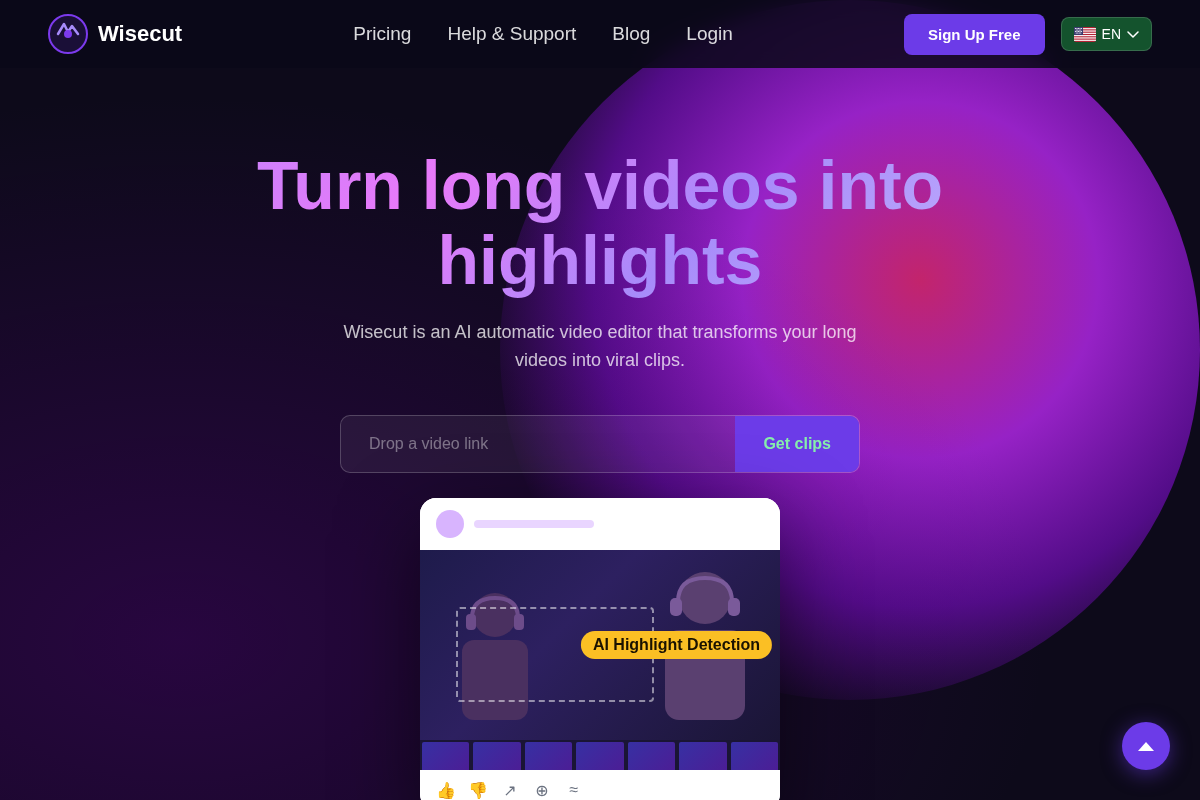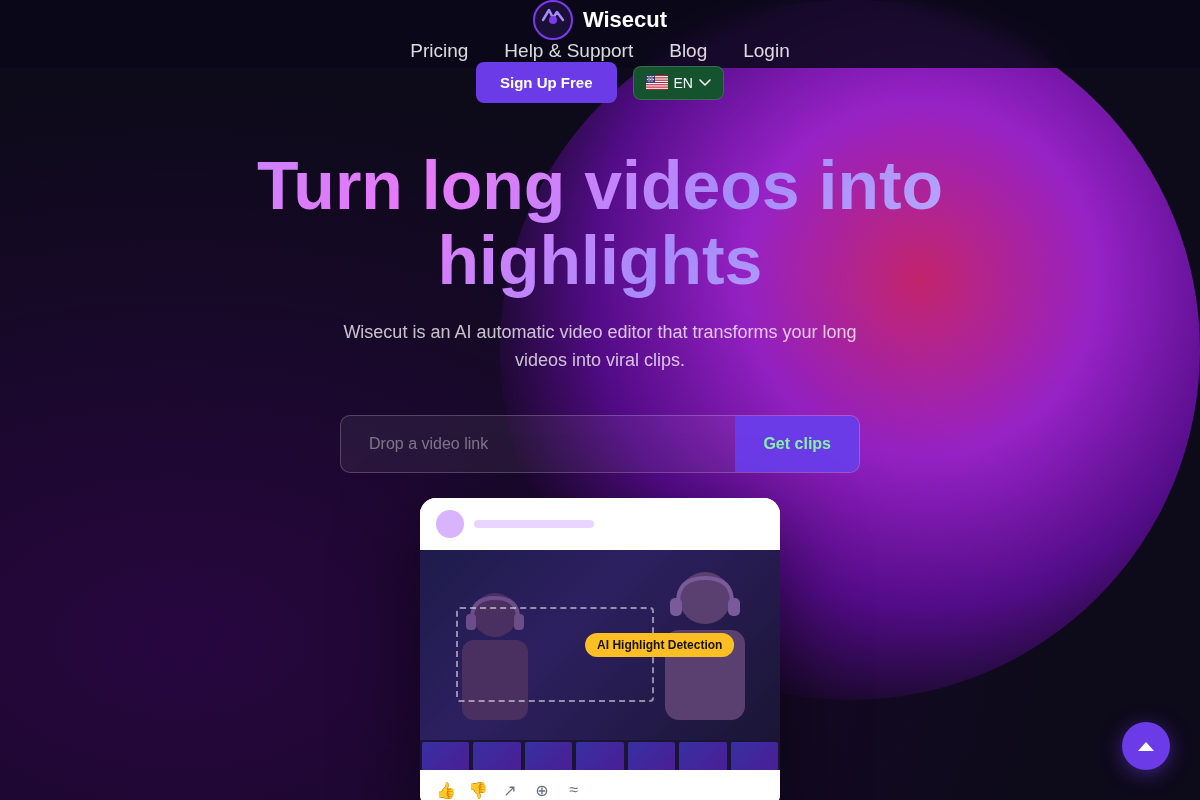--- a/index.html
+++ b/index.html
@@ -40,21 +40,20 @@
     nav {
       position: relative;
       z-index: 10;
       display: flex;
       align-items: center;
       justify-content: space-between;
       padding: 0 48px;
       height: 68px;
       background: rgba(10, 8, 25, 0.85);
       backdrop-filter: blur(10px);
-      flex-direction: column;
     }
 
     .nav-logo {
       display: flex;
       align-items: center;
       gap: 10px;
       text-decoration: none;
     }
 
     .logo-icon {
@@ -243,21 +242,21 @@
       height: 150px;
     }
 
     .ai-badge {
       position: absolute;
       top: 50%;
       left: 50%;
       transform: translate(-10%, -50%);
       background: #fbbf24;
       color: #1a1200;
-      font-size: 12px;
+      font-size: 16px;
       font-weight: 700;
       padding: 5px 12px;
       border-radius: 20px;
       white-space: nowrap;
     }
 
     .dashed-box {
       position: absolute;
       top: 30%;
       left: 10%;

